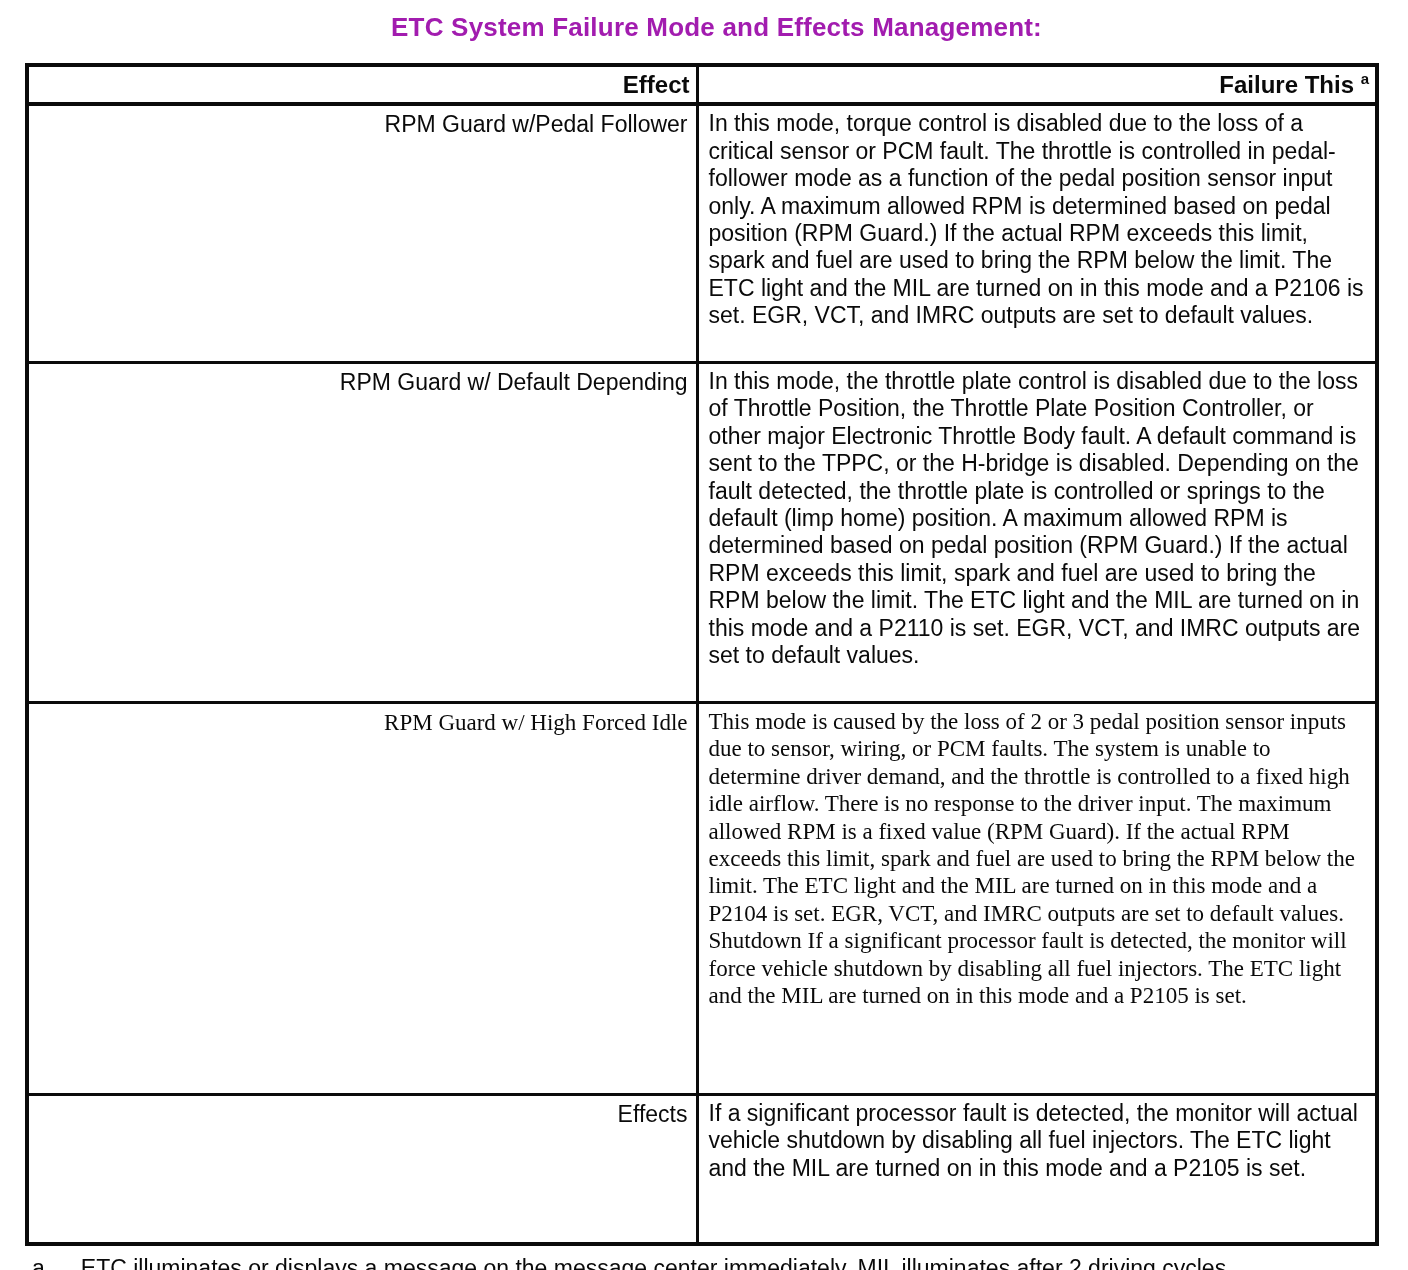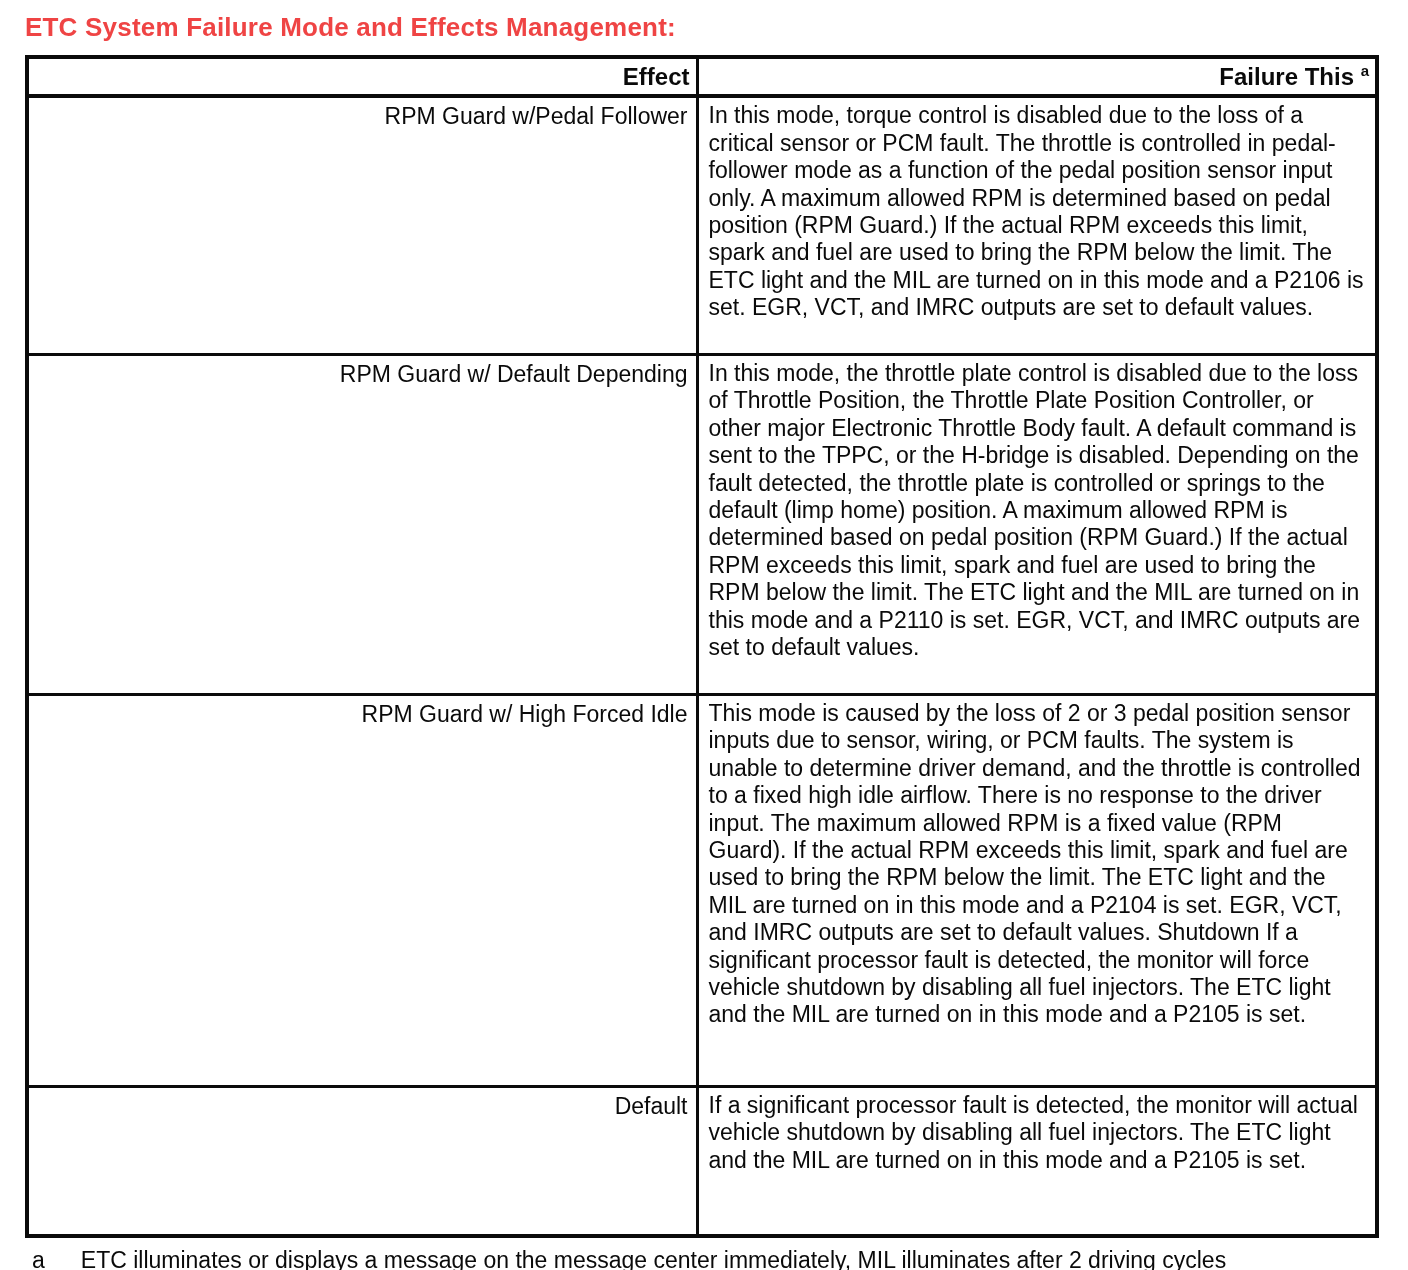--- a/index.html
+++ b/index.html
@@ -15,22 +15,23 @@
     height: 1270px;
     background: #ffffff;
     box-sizing: border-box;
     padding: 10px 0 0 25px;
     position: relative;
   }
   .doc-title {
     font-size: 26px;
     font-weight: bold;
     letter-spacing: 0.2px;
-    margin: 2px 0 12px 0;
-    color: #ef4444;
+    margin: 2px 0 20px 0;
+    color: #a21caf;
+    text-align: center;
   }
   table.fmea {
     border-collapse: collapse;
     width: 1350px;
     table-layout: fixed;
     background: #ffffff;
   }
   table.fmea th,
   table.fmea td {
     border: 3px solid #0a0a0a;
@@ -54,21 +55,21 @@
   td.effect-cell {
     text-align: right;
     padding: 5px 8px;
   }
   td.failure-cell {
     text-align: left;
     padding: 4px 10px 6px 10px;
   }
   tr.row-1 td { height: 258px; }
   tr.row-2 td { height: 340px; }
-  tr.row-3 td { height: 392px; }
+  tr.row-3 td { height: 392px; font-family: Liberation Serif, serif; }
   tr.row-4 td { height: 150px; }
   sup.fn-ref {
     font-size: 15px;
     font-weight: bold;
     vertical-align: super;
     line-height: 0;
   }
   .footnote {
     width: 1370px;
     display: flex;
@@ -107,21 +108,21 @@
       </tr>
       <tr class="row-2">
         <td class="effect-cell">RPM Guard w/ Default Depending</td>
         <td class="failure-cell">In this mode, the throttle plate control is disabled due to the loss of Throttle Position, the Throttle Plate Position Controller, or other major Electronic Throttle Body fault. A default command is sent to the TPPC, or the H-bridge is disabled. Depending on the fault detected, the throttle plate is controlled or springs to the default (limp home) position. A maximum allowed RPM is determined based on pedal position (RPM Guard.) If the actual RPM exceeds this limit, spark and fuel are used to bring the RPM below the limit. The ETC light and the MIL are turned on in this mode and a P2110 is set. EGR, VCT, and IMRC outputs are set to default values.</td>
       </tr>
       <tr class="row-3">
         <td class="effect-cell">RPM Guard w/ High Forced Idle</td>
         <td class="failure-cell">This mode is caused by the loss of 2 or 3 pedal position sensor inputs due to sensor, wiring, or PCM faults. The system is unable to determine driver demand, and the throttle is controlled to a fixed high idle airflow. There is no response to the driver input. The maximum allowed RPM is a fixed value (RPM Guard). If the actual RPM exceeds this limit, spark and fuel are used to bring the RPM below the limit. The ETC light and the MIL are turned on in this mode and a P2104 is set. EGR, VCT, and IMRC outputs are set to default values. Shutdown If a significant processor fault is detected, the monitor will force vehicle shutdown by disabling all fuel injectors. The ETC light and the MIL are turned on in this mode and a P2105 is set.</td>
       </tr>
       <tr class="row-4">
-        <td class="effect-cell">Default</td>
+        <td class="effect-cell">Effects</td>
         <td class="failure-cell">If a significant processor fault is detected, the monitor will actual vehicle shutdown by disabling all fuel injectors. The ETC light and the MIL are turned on in this mode and a P2105 is set.</td>
       </tr>
     </tbody>
   </table>
 
   <div class="footnote">
     <span class="marker">a</span>
     <span class="fn-text">ETC illuminates or displays a message on the message center immediately, MIL illuminates after 2 driving cycles</span>
   </div>
 

